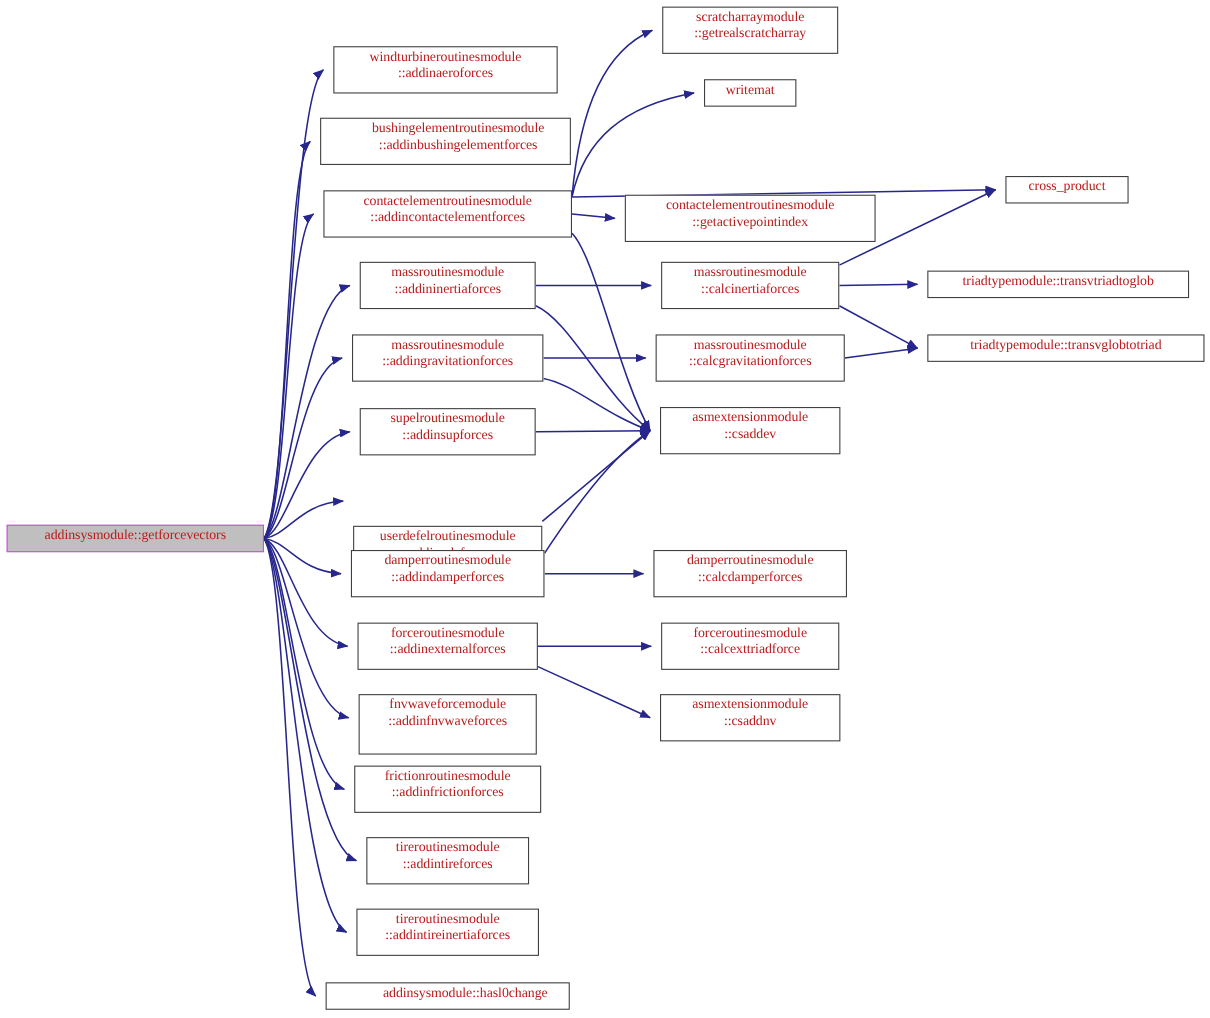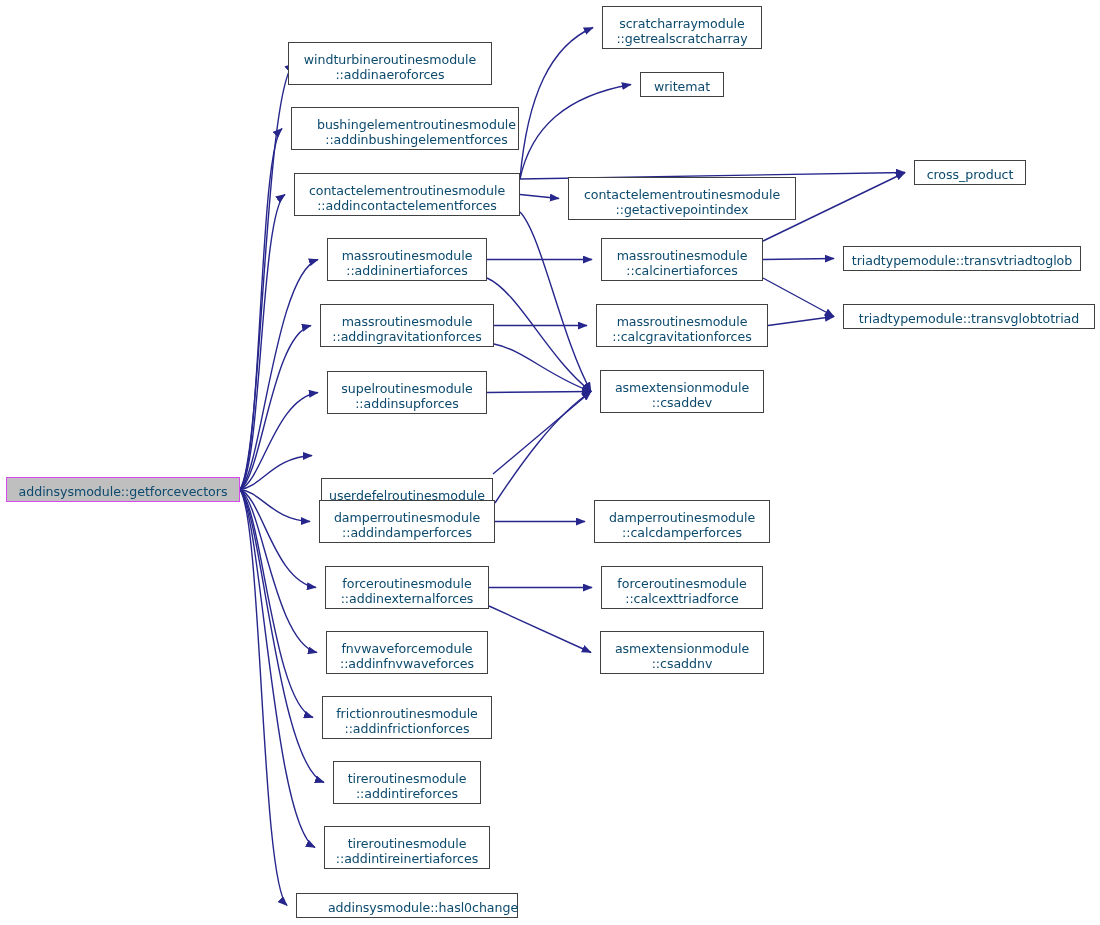--- a/index.html
+++ b/index.html
@@ -21,30 +21,31 @@
     top: 0;
     width: 1100px;
     height: 925px;
     pointer-events: none;
   }
   .node {
     position: absolute;
     box-sizing: border-box;
     border: 1px solid #404040;
     background: #ffffff;
-    color: #0c4a6e;
+    color: #b91c1c;
     display: flex;
-    align-items: flex-end;
+    align-items: flex-start;
     justify-content: center;
     text-align: center;
     line-height: 1.18;
     font-size: 12.6px;
     letter-spacing: -0.05px;
     white-space: pre-line;
     padding: 1px 4px;
+    font-family: Liberation Serif, serif;
   }
   .node.root {
     background: #bfbfbf;
     border: 1px solid #d946ef;
     font-size: 12.6px;
   }
   .node .lbl {
     display: block;
     white-space: pre-line;
   }
@@ -90,39 +91,39 @@
         <path d="M489,587.5 L592,587.5" marker-end="url(#ah)"></path>
         <path d="M489,606 L591,652.5" marker-end="url(#ah)"></path>
         <path d="M763,241 L905,172.5" marker-end="url(#ah)"></path>
         <path d="M763,259.5 L834,258.5" marker-end="url(#ah)"></path>
         <path d="M763,278 L834,316.5" marker-end="url(#ah)"></path>
         <path d="M768,325.5 L834,316.5" marker-end="url(#ah)"></path>
       </g>
   </svg>
   <div id="nodes">
       <div class="node root" style="left: 6px; top: 477px; width: 234px; height: 25px;"><span class="lbl">addinsysmodule::getforcevectors</span></div>
-      <div class="node" style="left: 288px; top: 42px; width: 204px; height: 43px;"><span class="lbl">windturbineroutinesmodule
+      <div class="node" style="left: 303px; top: 42px; width: 204px; height: 43px;"><span class="lbl">windturbineroutinesmodule
 ::addinaeroforces</span></div>
       <div class="node" style="left: 291px; top: 107px; width: 228px; height: 43px; padding-left: 27px;"><span class="lbl">bushingelementroutinesmodule
 ::addinbushingelementforces</span></div>
       <div class="node" style="left: 294px; top: 173px; width: 226px; height: 43px;"><span class="lbl">contactelementroutinesmodule
 ::addincontactelementforces</span></div>
       <div class="node" style="left: 327px; top: 238px; width: 160px; height: 43px;"><span class="lbl">massroutinesmodule
 ::addininertiaforces</span></div>
       <div class="node" style="left: 320px; top: 304px; width: 174px; height: 43px;"><span class="lbl">massroutinesmodule
 ::addingravitationforces</span></div>
       <div class="node" style="left: 327px; top: 371px; width: 160px; height: 43px;"><span class="lbl">supelroutinesmodule
 ::addinsupforces</span></div>
       <div class="node" style="left: 321px; top: 434px; width: 172px; height: 43px; margin-top: 44px;"><span class="lbl">userdefelroutinesmodule
 ::addinudeforces</span></div>
       <div class="node" style="left: 319px; top: 500px; width: 176px; height: 43px;"><span class="lbl">damperroutinesmodule
 ::addindamperforces</span></div>
       <div class="node" style="left: 325px; top: 566px; width: 164px; height: 43px;"><span class="lbl">forceroutinesmodule
 ::addinexternalforces</span></div>
-      <div class="node" style="left: 326px; top: 631px; width: 162px; height: 43px;"><span class="lbl">fnvwaveforcemodule
+      <div class="node" style="left: 326px; top: 631px; width: 162px; height: 55px;"><span class="lbl">fnvwaveforcemodule
 ::addinfnvwaveforces</span></div>
       <div class="node" style="left: 322px; top: 696px; width: 170px; height: 43px;"><span class="lbl">frictionroutinesmodule
 ::addinfrictionforces</span></div>
       <div class="node" style="left: 333px; top: 761px; width: 148px; height: 43px;"><span class="lbl">tireroutinesmodule
 ::addintireforces</span></div>
       <div class="node" style="left: 324px; top: 826px; width: 166px; height: 43px;"><span class="lbl">tireroutinesmodule
 ::addintireinertiaforces</span></div>
       <div class="node" style="left: 296px; top: 893px; width: 222px; height: 25px; padding-left: 36px;"><span class="lbl">addinsysmodule::hasl0change</span></div>
       <div class="node" style="left: 602px; top: 6px; width: 160px; height: 43px;"><span class="lbl">scratcharraymodule
 ::getrealscratcharray</span></div>

